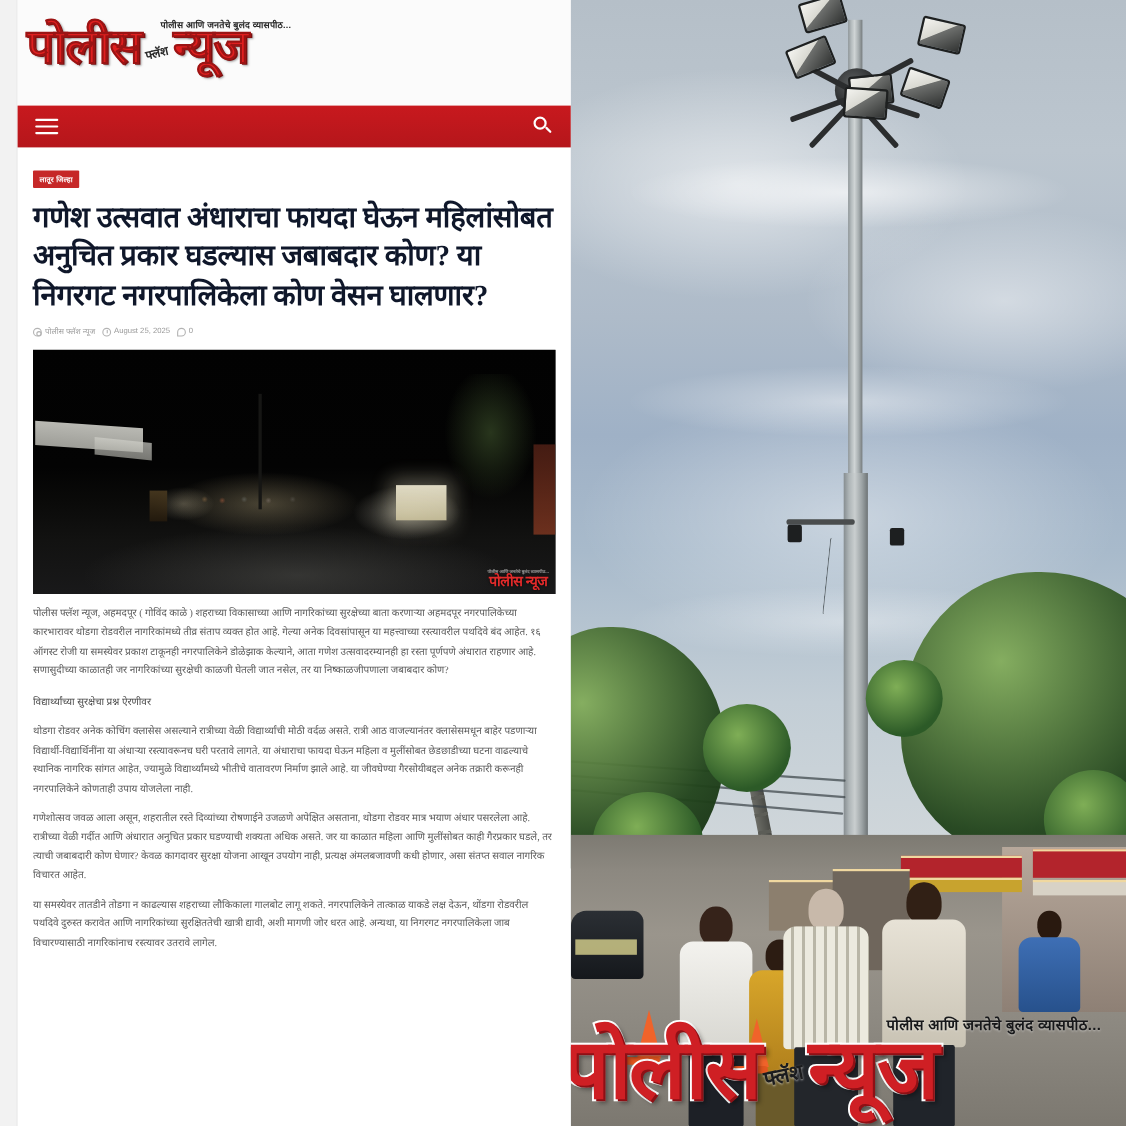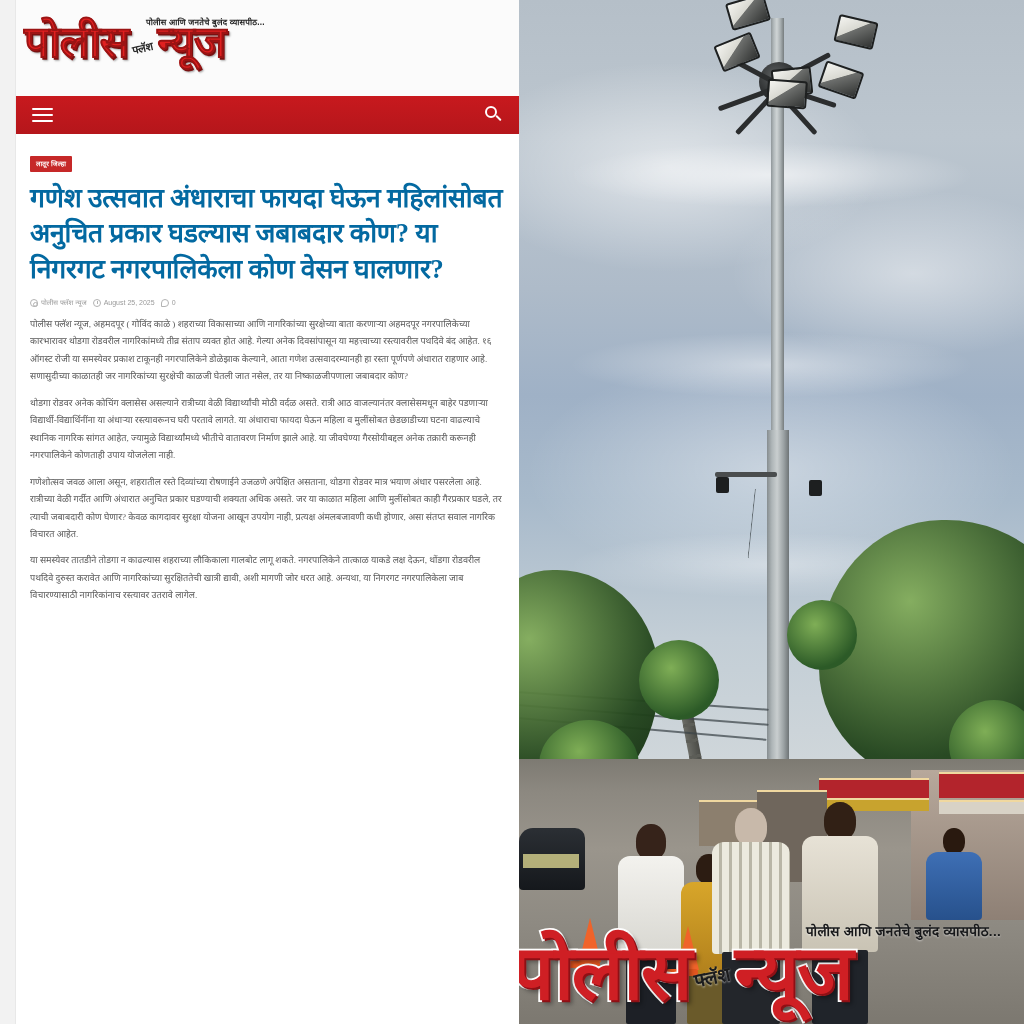--- a/index.html
+++ b/index.html
@@ -96,21 +96,21 @@
     padding:3px 6px 3.5px 6px;
     letter-spacing:.2px;
     border-radius:1px;
   }
   .headline {
     margin-top:9px;
     font-family:"Liberation Serif", serif;
     font-size:26.5px;
     font-weight:bold;
     line-height:1.34;
-    color:#0369a1;
+    color:#0f172a;
     letter-spacing:-0.2px;
   }
   .meta {
     margin-top:11px;
     display:flex; align-items:center; gap:6px;
     font-size:7px; color:#9a9a9a;
     white-space:nowrap;
   }
   .meta .mi { display:flex; align-items:center; gap:3px; }
   .meta .gi {
@@ -410,25 +410,41 @@
             <i class="gi clock"></i>
             <span>August 25, 2025</span>
           </span>
           <span class="mi">
             <i class="gi bub"></i>
             <span>0</span>
           </span>
         </div>
 
         
+        <div class="photo-wrap">
+          <div class="night"></div>
+          <div class="night-banner"></div>
+          <div class="night-banner2"></div>
+          <div class="night-pole"></div>
+          <div class="night-cart"></div>
+          <div class="night-people"></div>
+          <div class="night-shop"></div>
+          <div class="night-tree"></div>
+          <div class="night-pillar"></div>
+          <div class="night-wm">
+            <div class="t">पोलीस आणि जनतेचे बुलंद व्यासपीठ...</div>
+            <div class="m">पोलीस न्यूज</div>
+          </div>
+        </div>
       </div>
 
       <div class="body-text">
         <p>पोलीस फ्लॅश न्यूज, अहमदपूर ( गोविंद काळे ) शहराच्या विकासाच्या आणि नागरिकांच्या सुरक्षेच्या बाता करणाऱ्या अहमदपूर नगरपालिकेच्या कारभारावर थोडगा रोडवरील नागरिकांमध्ये तीव्र संताप व्यक्त होत आहे. गेल्या अनेक दिवसांपासून या महत्त्वाच्या रस्त्यावरील पथदिवे बंद आहेत. १६ ऑगस्ट रोजी या समस्येवर प्रकाश टाकूनही नगरपालिकेने डोळेझाक केल्याने, आता गणेश उत्सवादरम्यानही हा रस्ता पूर्णपणे अंधारात राहणार आहे. सणासुदीच्या काळातही जर नागरिकांच्या सुरक्षेची काळजी घेतली जात नसेल, तर या निष्काळजीपणाला जबाबदार कोण?</p>
 
+        <p class="sub">विद्यार्थ्यांच्या सुरक्षेचा प्रश्न ऐरणीवर</p>
         <p>थोडगा रोडवर अनेक कोचिंग क्लासेस असल्याने रात्रीच्या वेळी विद्यार्थ्यांची मोठी वर्दळ असते. रात्री आठ वाजल्यानंतर क्लासेसमधून बाहेर पडणाऱ्या विद्यार्थी-विद्यार्थिनींना या अंधाऱ्या रस्त्यावरूनच घरी परतावे लागते. या अंधाराचा फायदा घेऊन महिला व मुलींसोबत छेडछाडीच्या घटना वाढल्याचे स्थानिक नागरिक सांगत आहेत, ज्यामुळे विद्यार्थ्यांमध्ये भीतीचे वातावरण निर्माण झाले आहे. या जीवघेण्या गैरसोयीबद्दल अनेक तक्रारी करूनही नगरपालिकेने कोणताही उपाय योजलेला नाही.</p>
 
         <p>गणेशोत्सव जवळ आला असून, शहरातील रस्ते दिव्यांच्या रोषणाईने उजळणे अपेक्षित असताना, थोडगा रोडवर मात्र भयाण अंधार पसरलेला आहे. रात्रीच्या वेळी गर्दीत आणि अंधारात अनुचित प्रकार घडण्याची शक्यता अधिक असते. जर या काळात महिला आणि मुलींसोबत काही गैरप्रकार घडले, तर त्याची जबाबदारी कोण घेणार? केवळ कागदावर सुरक्षा योजना आखून उपयोग नाही, प्रत्यक्ष अंमलबजावणी कधी होणार, असा संतप्त सवाल नागरिक विचारत आहेत.</p>
 
         <p>या समस्येवर तातडीने तोडगा न काढल्यास शहराच्या लौकिकाला गालबोट लागू शकते. नगरपालिकेने तात्काळ याकडे लक्ष देऊन, थोंडगा रोडवरील पथदिवे दुरुस्त करावेत आणि नागरिकांच्या सुरक्षिततेची खात्री द्यावी, अशी मागणी जोर धरत आहे. अन्यथा, या निगरगट नगरपालिकेला जाब विचारण्यासाठी नागरिकांनाच रस्त्यावर उतरावे लागेल.</p>
       </div>
 
     </div>
   </div>
 

